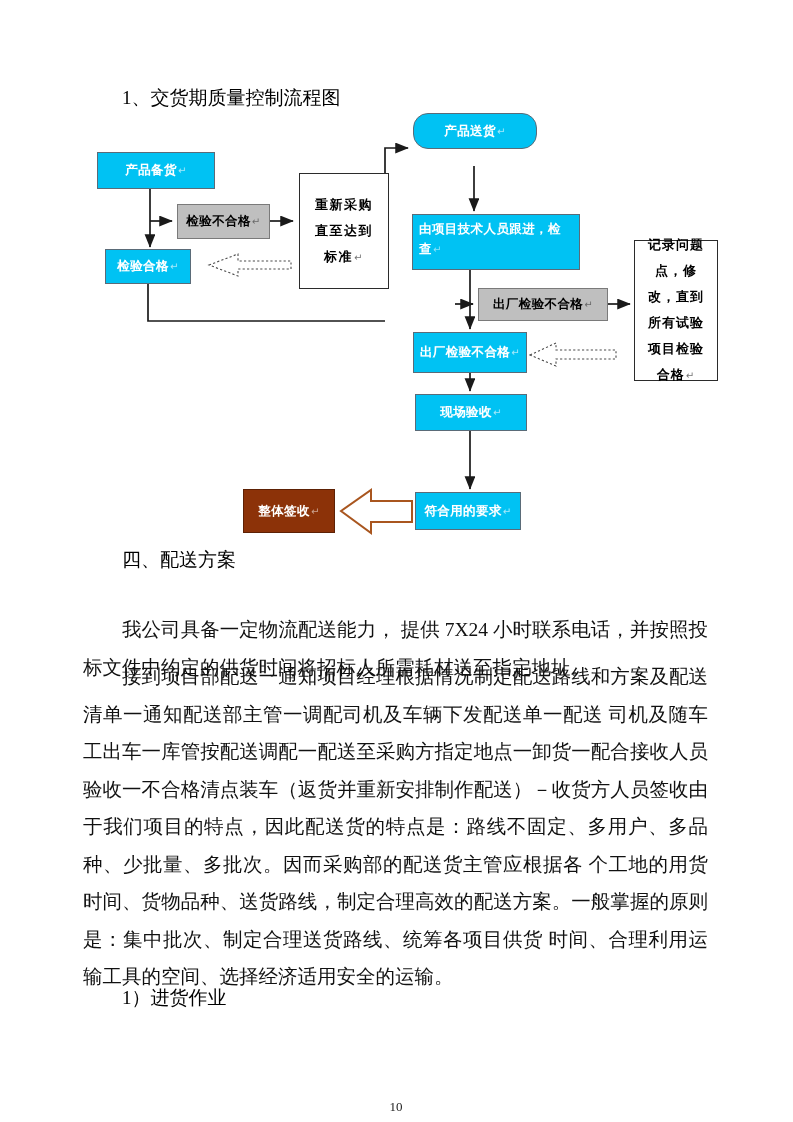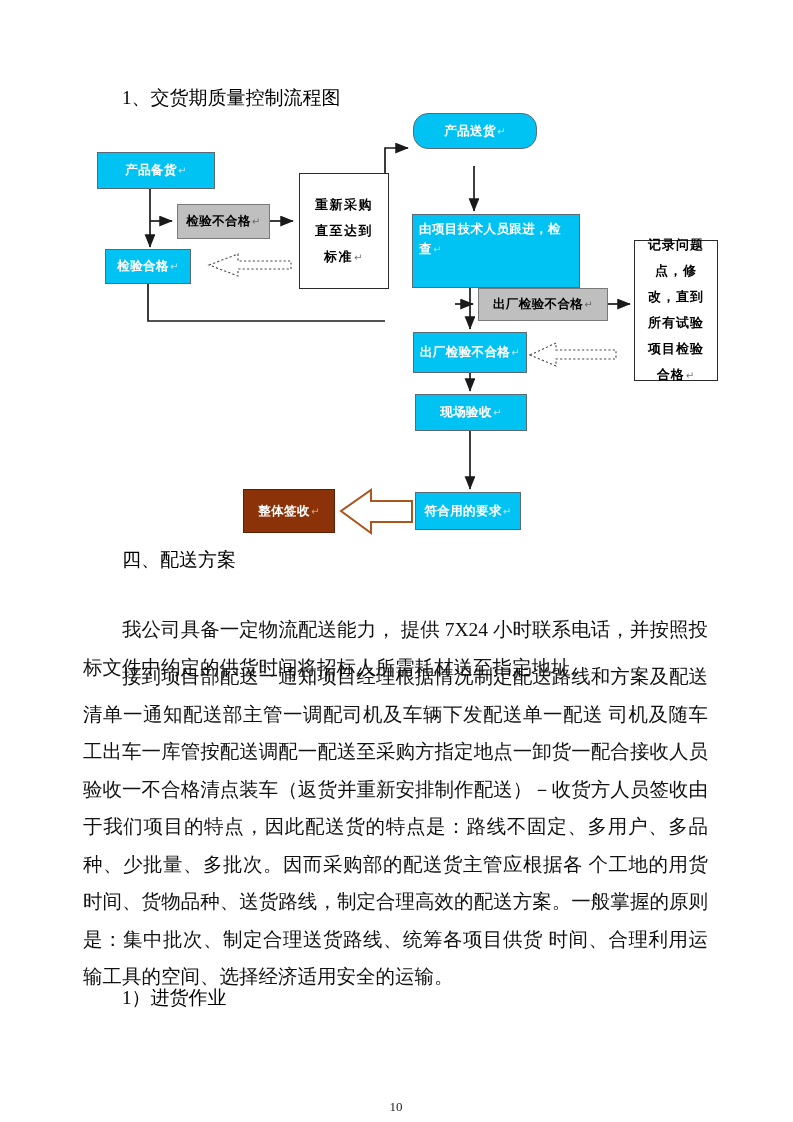--- a/index.html
+++ b/index.html
@@ -196,21 +196,21 @@
     </div>
 
     <div class="node node-cyan" style="left:105px; top:249px; width:86px; height:35px;">
       <span class="txt"><span>检验合格</span><span class="crmark">↵</span></span>
     </div>
 
     <div class="node node-cyan" style="left:413px; top:113px; width:124px; height:36px;border-radius:15px;">
       <span class="txt"><span>产品送货</span><span class="crmark">↵</span></span>
     </div>
 
-    <div class="node node-cyan-left" style="left:412px; top:214px; width:168px; height:74px;">
+    <div class="node node-cyan-left" style="left:412px; top:214px; width:168px; height:56px;">
       <span class="txt"><span>由项目技术人员跟进，检查</span><span class="crmark">↵</span></span>
     </div>
 
     <div class="node node-gray" style="left:478px; top:288px; width:130px; height:33px;">
       <span class="txt"><span>出厂检验不合格</span><span class="crmark">↵</span></span>
     </div>
 
     <div class="node node-white" style="left:634px; top:240px; width:84px; height:141px; letter-spacing:1px;">
       <span class="txt"><span>记录问题点，修改，直到所有试验项目检验合格</span><span class="crmark">↵</span></span>
     </div>

